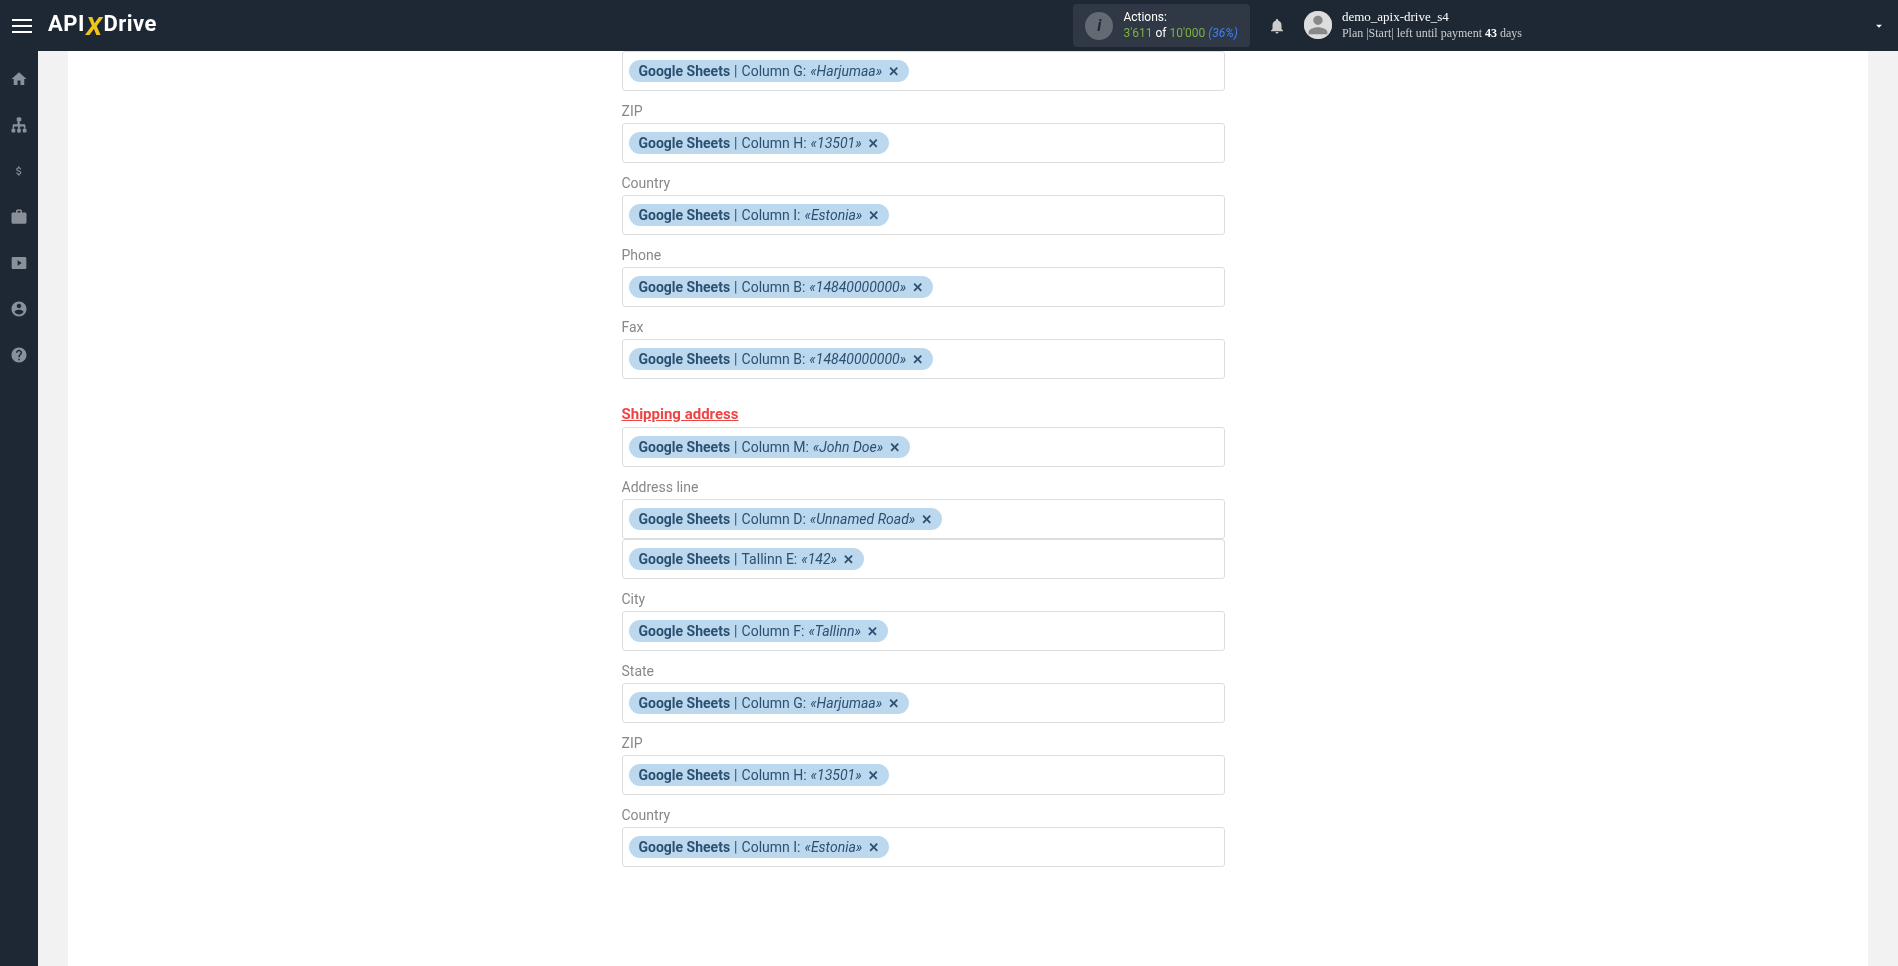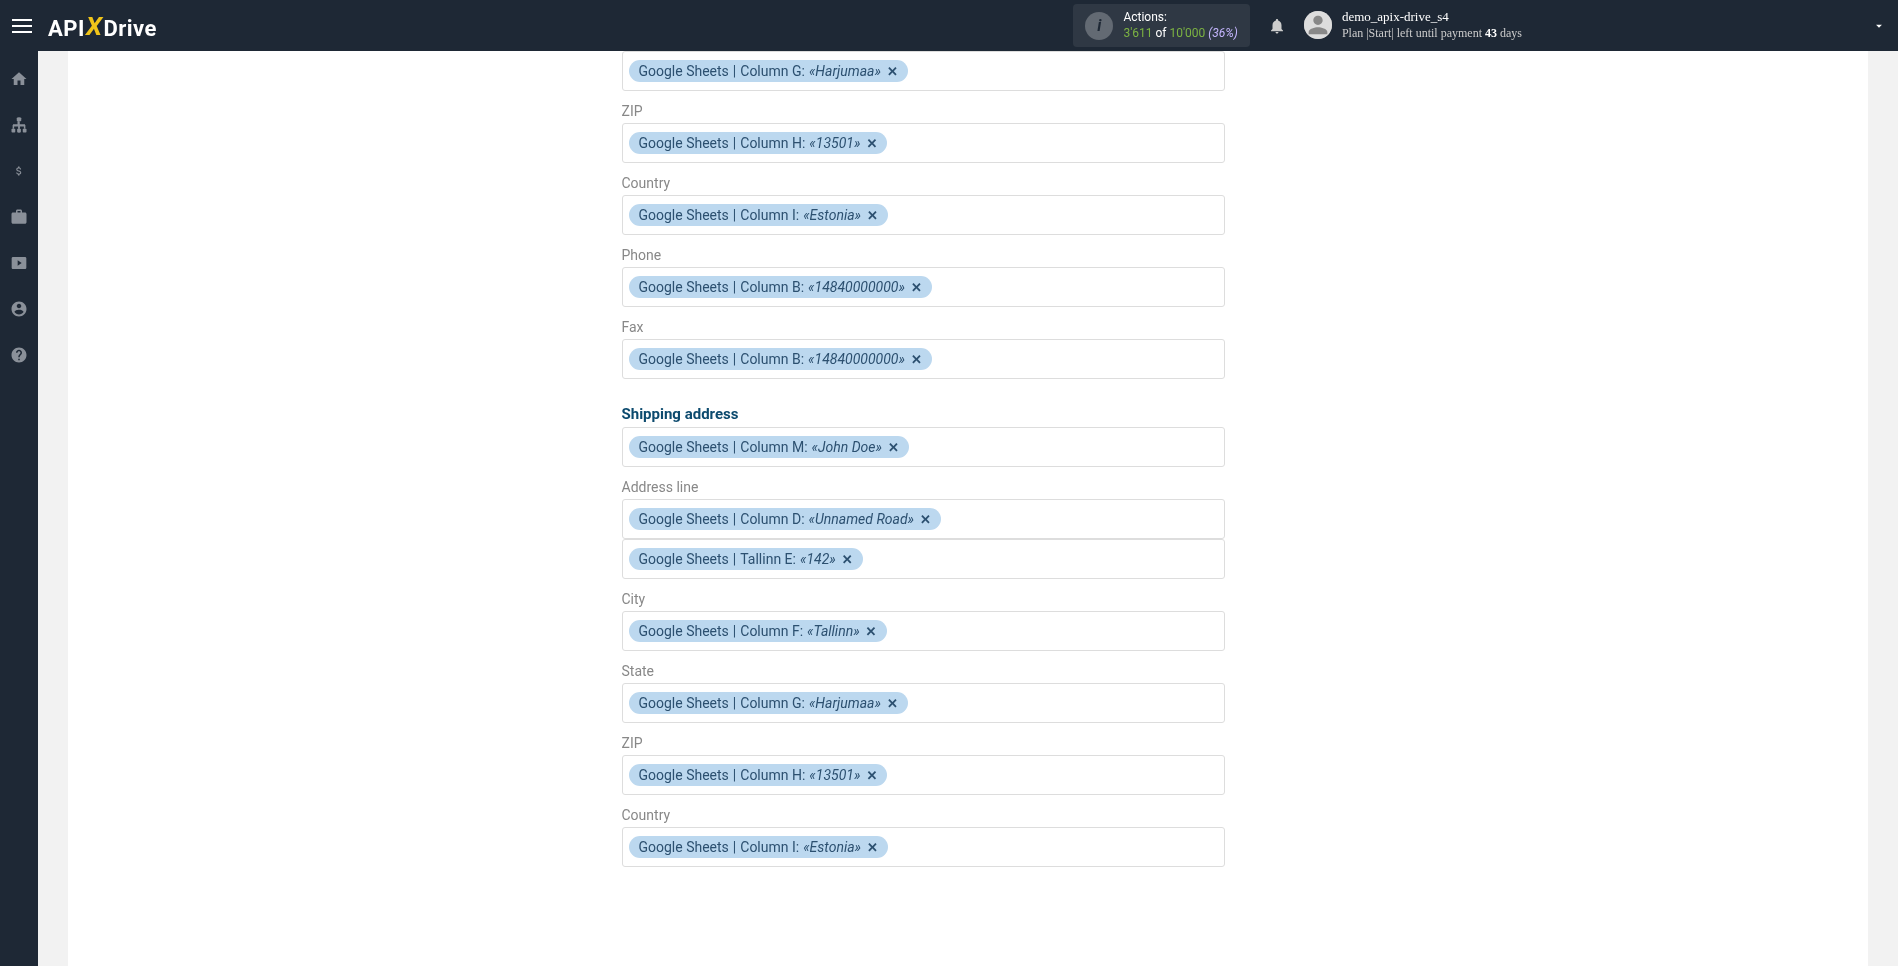--- a/index.html
+++ b/index.html
@@ -2,29 +2,29 @@
 <html><head>
 <meta charset="utf-8">
 <style>
 * { margin: 0; padding: 0; box-sizing: border-box; }
 body { font-family: -apple-system, BlinkMacSystemFont, "Segoe UI", Roboto, Arial, sans-serif; background: #fff; color: #333; font-size: 14px; }
 
 
 .header { background: #1e2835; height: 51px; display: flex; align-items: center; padding: 0 12px; color: #fff; }
 .menu-toggle { width: 24px; height: 24px; margin-right: 12px; cursor: pointer; display: flex; flex-direction: column; justify-content: center; gap: 4px; }
 .menu-toggle span { display: block; height: 2px; background: #fff; width: 20px; }
-.logo { font-weight: 700; font-size: 22px; letter-spacing: 0.5px; display: flex; align-items: flex-end; }
+.logo { font-weight: 700; font-size: 22px; letter-spacing: 0.5px; display: flex; align-items: flex-start; }
 .logo .x { color: #f0c419; font-style: italic; font-size: 26px; margin: 0 1px; }
 .header-spacer { flex: 1; }
 .actions-box { background: rgba(255,255,255,0.08); border-radius: 4px; padding: 6px 12px; display: flex; align-items: center; gap: 10px; margin-right: 18px; }
 .actions-box .info-icon { width: 28px; height: 28px; border-radius: 50%; background: rgba(255,255,255,0.25); display: flex; align-items: center; justify-content: center; font-style: italic; font-weight: bold; color: #1e2835; font-size: 16px; }
 .actions-box .text { font-size: 12px; line-height: 1.3; }
 .actions-box .text .line2 .v1 { color: #7cb342; }
 .actions-box .text .line2 .v2 { color: #7cb342; }
-.actions-box .text .line2 .pct { color: #c4b5fd; font-style: italic; }
+.actions-box .text .line2 .pct { color: #3b82f6; font-style: italic; }
 .bell { margin-right: 18px; cursor: pointer; }
 .user-block { display: flex; align-items: center; gap: 10px; cursor: pointer; }
 .avatar { width: 28px; height: 28px; border-radius: 50%; background: #aaa; display: flex; align-items: center; justify-content: center; }
 .user-text { font-size: 13px; line-height: 1.3; font-family: Liberation Serif, serif; }
 .user-text .plan { font-size: 12px; color: #ccc; }
 .user-text .plan .bold { font-weight: bold; color: #fff; }
 .chevron { margin-left: 350px; color: #fff; font-size: 16px; }
 
 
 .sidebar { position: fixed; left: 0; top: 51px; width: 38px; bottom: 0; background: #1e2835; display: flex; flex-direction: column; align-items: center; padding-top: 16px; gap: 22px; }
@@ -34,25 +34,25 @@
 .main { margin-left: 38px; padding: 0; }
 .canvas { background: #fff; margin: 0 auto; max-width: 1513px; padding: 0 30px; position: relative; }
 .canvas::before { content: ""; position: fixed; left: 38px; top: 51px; bottom: 0; width: 30px; background: #f2f2f2; }
 .canvas::after { content: ""; position: fixed; right: 0; top: 51px; bottom: 0; width: 30px; background: #f2f2f2; }
 .inner { background: #fff; padding: 0; }
 .form-area { margin-left: 380px; margin-right: 470px; padding-top: 0; }
 
 .field-label { color: #888; font-size: 14px; margin-bottom: 4px; margin-top: 12px; }
 .field-input { width: 100%; border: 1px solid #ddd; border-radius: 3px; min-height: 40px; padding: 5px 6px; display: flex; align-items: center; flex-wrap: wrap; gap: 4px; cursor: text; }
 .tag { background: #bcd8ef; color: #2c5070; border-radius: 12px; padding: 3px 10px; font-size: 14px; display: inline-flex; align-items: center; gap: 4px; white-space: nowrap; }
-.tag .src { font-weight: 400; }
+.tag .src { font-weight: 700; }
 .tag .col { font-weight: 400; }
 .tag .val { font-style: italic; font-weight: 400; }
 .tag .remove { margin-left: 2px; cursor: pointer; font-weight: bold; color: #2c5070; font-size: 13px; }
-.section-title { font-weight: 700; color: #0c4a6e; font-size: 15px; margin-top: 26px; margin-bottom: 4px; }
+.section-title { font-weight: 700; color: #ef4444; font-size: 15px; margin-top: 26px; margin-bottom: 4px; text-decoration: underline; }
 
 svg { display: block; }
 </style>
 </head>
 <body>
 
 <div class="header">
   <div class="menu-toggle">
     <span></span>
       <span></span>

